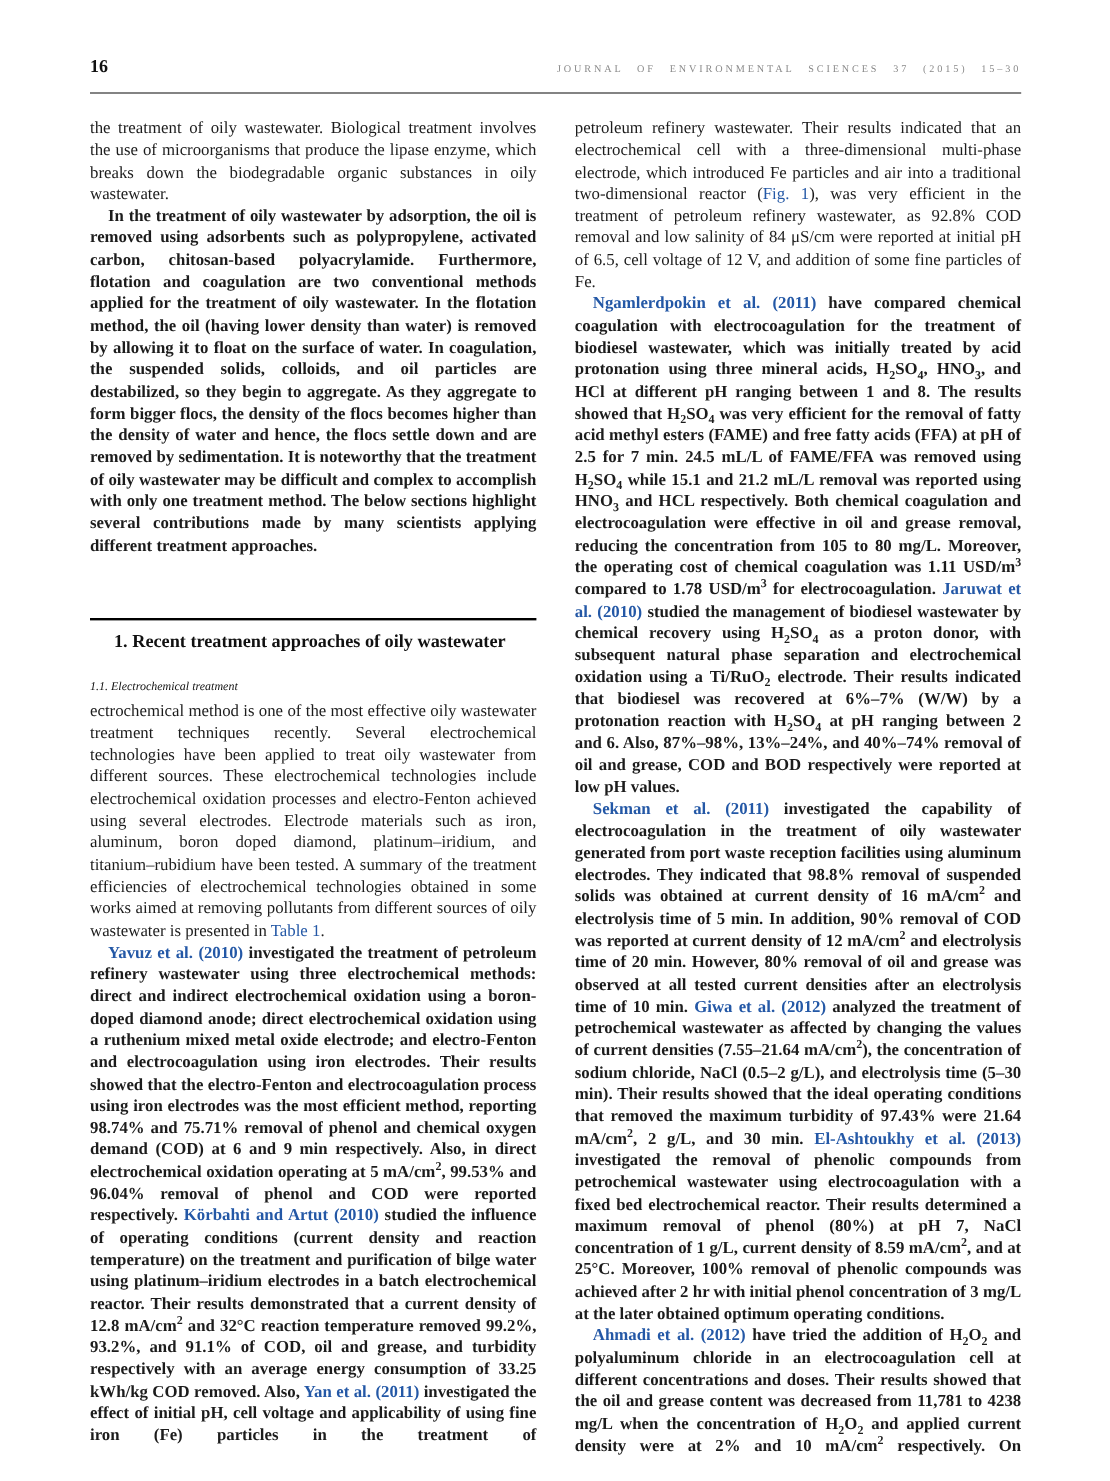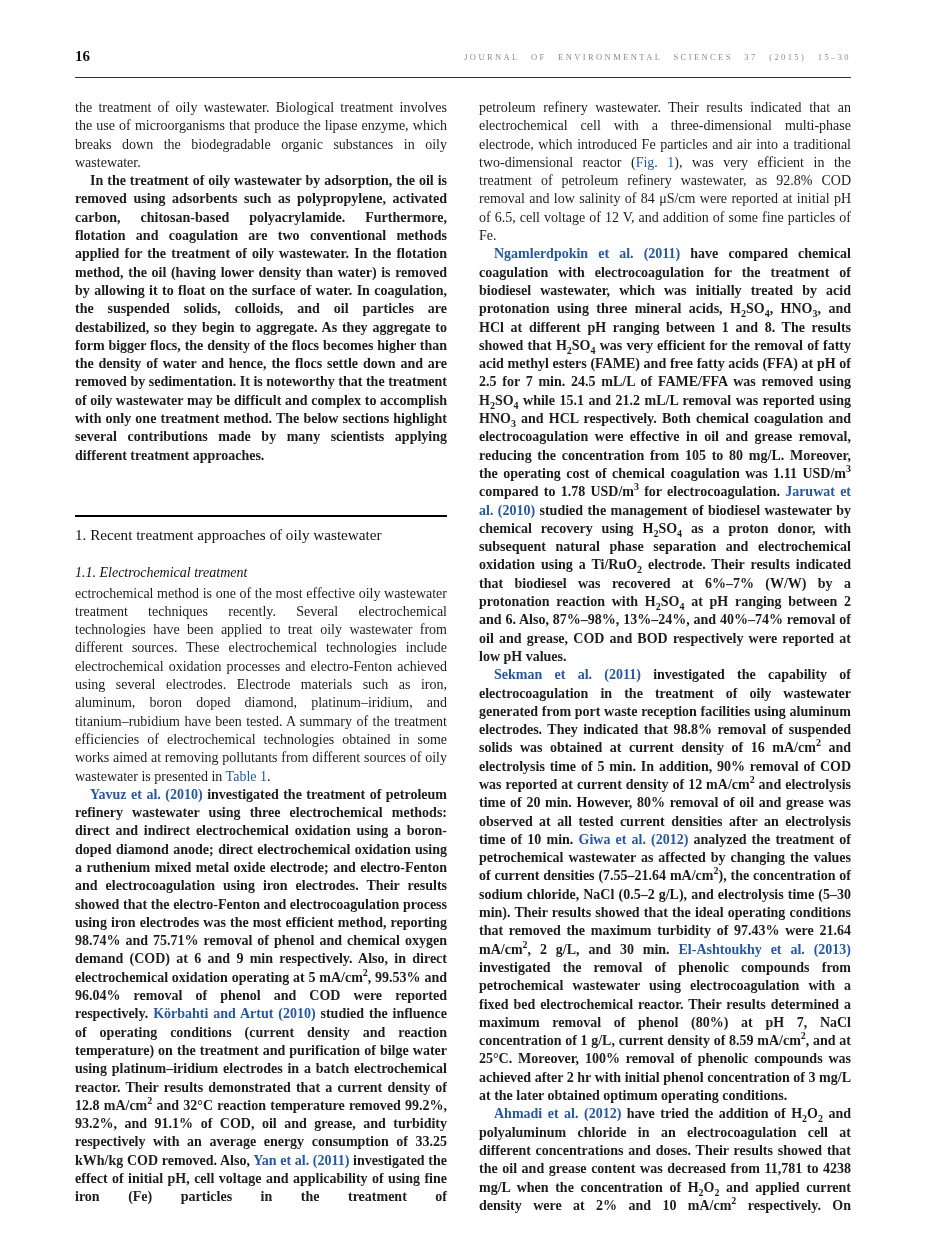--- a/index.html
+++ b/index.html
@@ -30,25 +30,26 @@
     font-size: 14px; line-height: 18.3px;
     text-align: justify;
     hyphens: auto; -webkit-hyphens: auto;
   }
   .para { text-align: justify; }
   .para.indent { text-indent: 15px; font-weight: bold; }
   .cite { color: var(--link-blue, #2458a6); text-decoration: none; }
   sub, sup { font-size: 10px; line-height: 0; }
   .section-divider { border-top: 2.6px solid #000; margin-top: 50px; }
   .section-heading {
-    font-size: 15.2px; font-weight: normal; margin-top: 9px; text-align: left;
+    font-size: 15.2px; font-weight: bold; margin-top: 9px; text-align: left;
     color: #111;
+    margin-left: 20px;
   }
   .subsection-heading {
-    font-size: 14px; font-style: italic; font-weight: normal;
+    font-size: 10px; font-style: italic; font-weight: normal;
     margin-top: 20px; text-align: left; color: #111;
   }
   .rich-block { margin-top: 0; }
   .rich-block.after-head { margin-top: 2px; }
   
   div.rich-block:last-of-type .para:last-child { text-align-last: justify; }
 </style>
 </head>
 <body>
 

